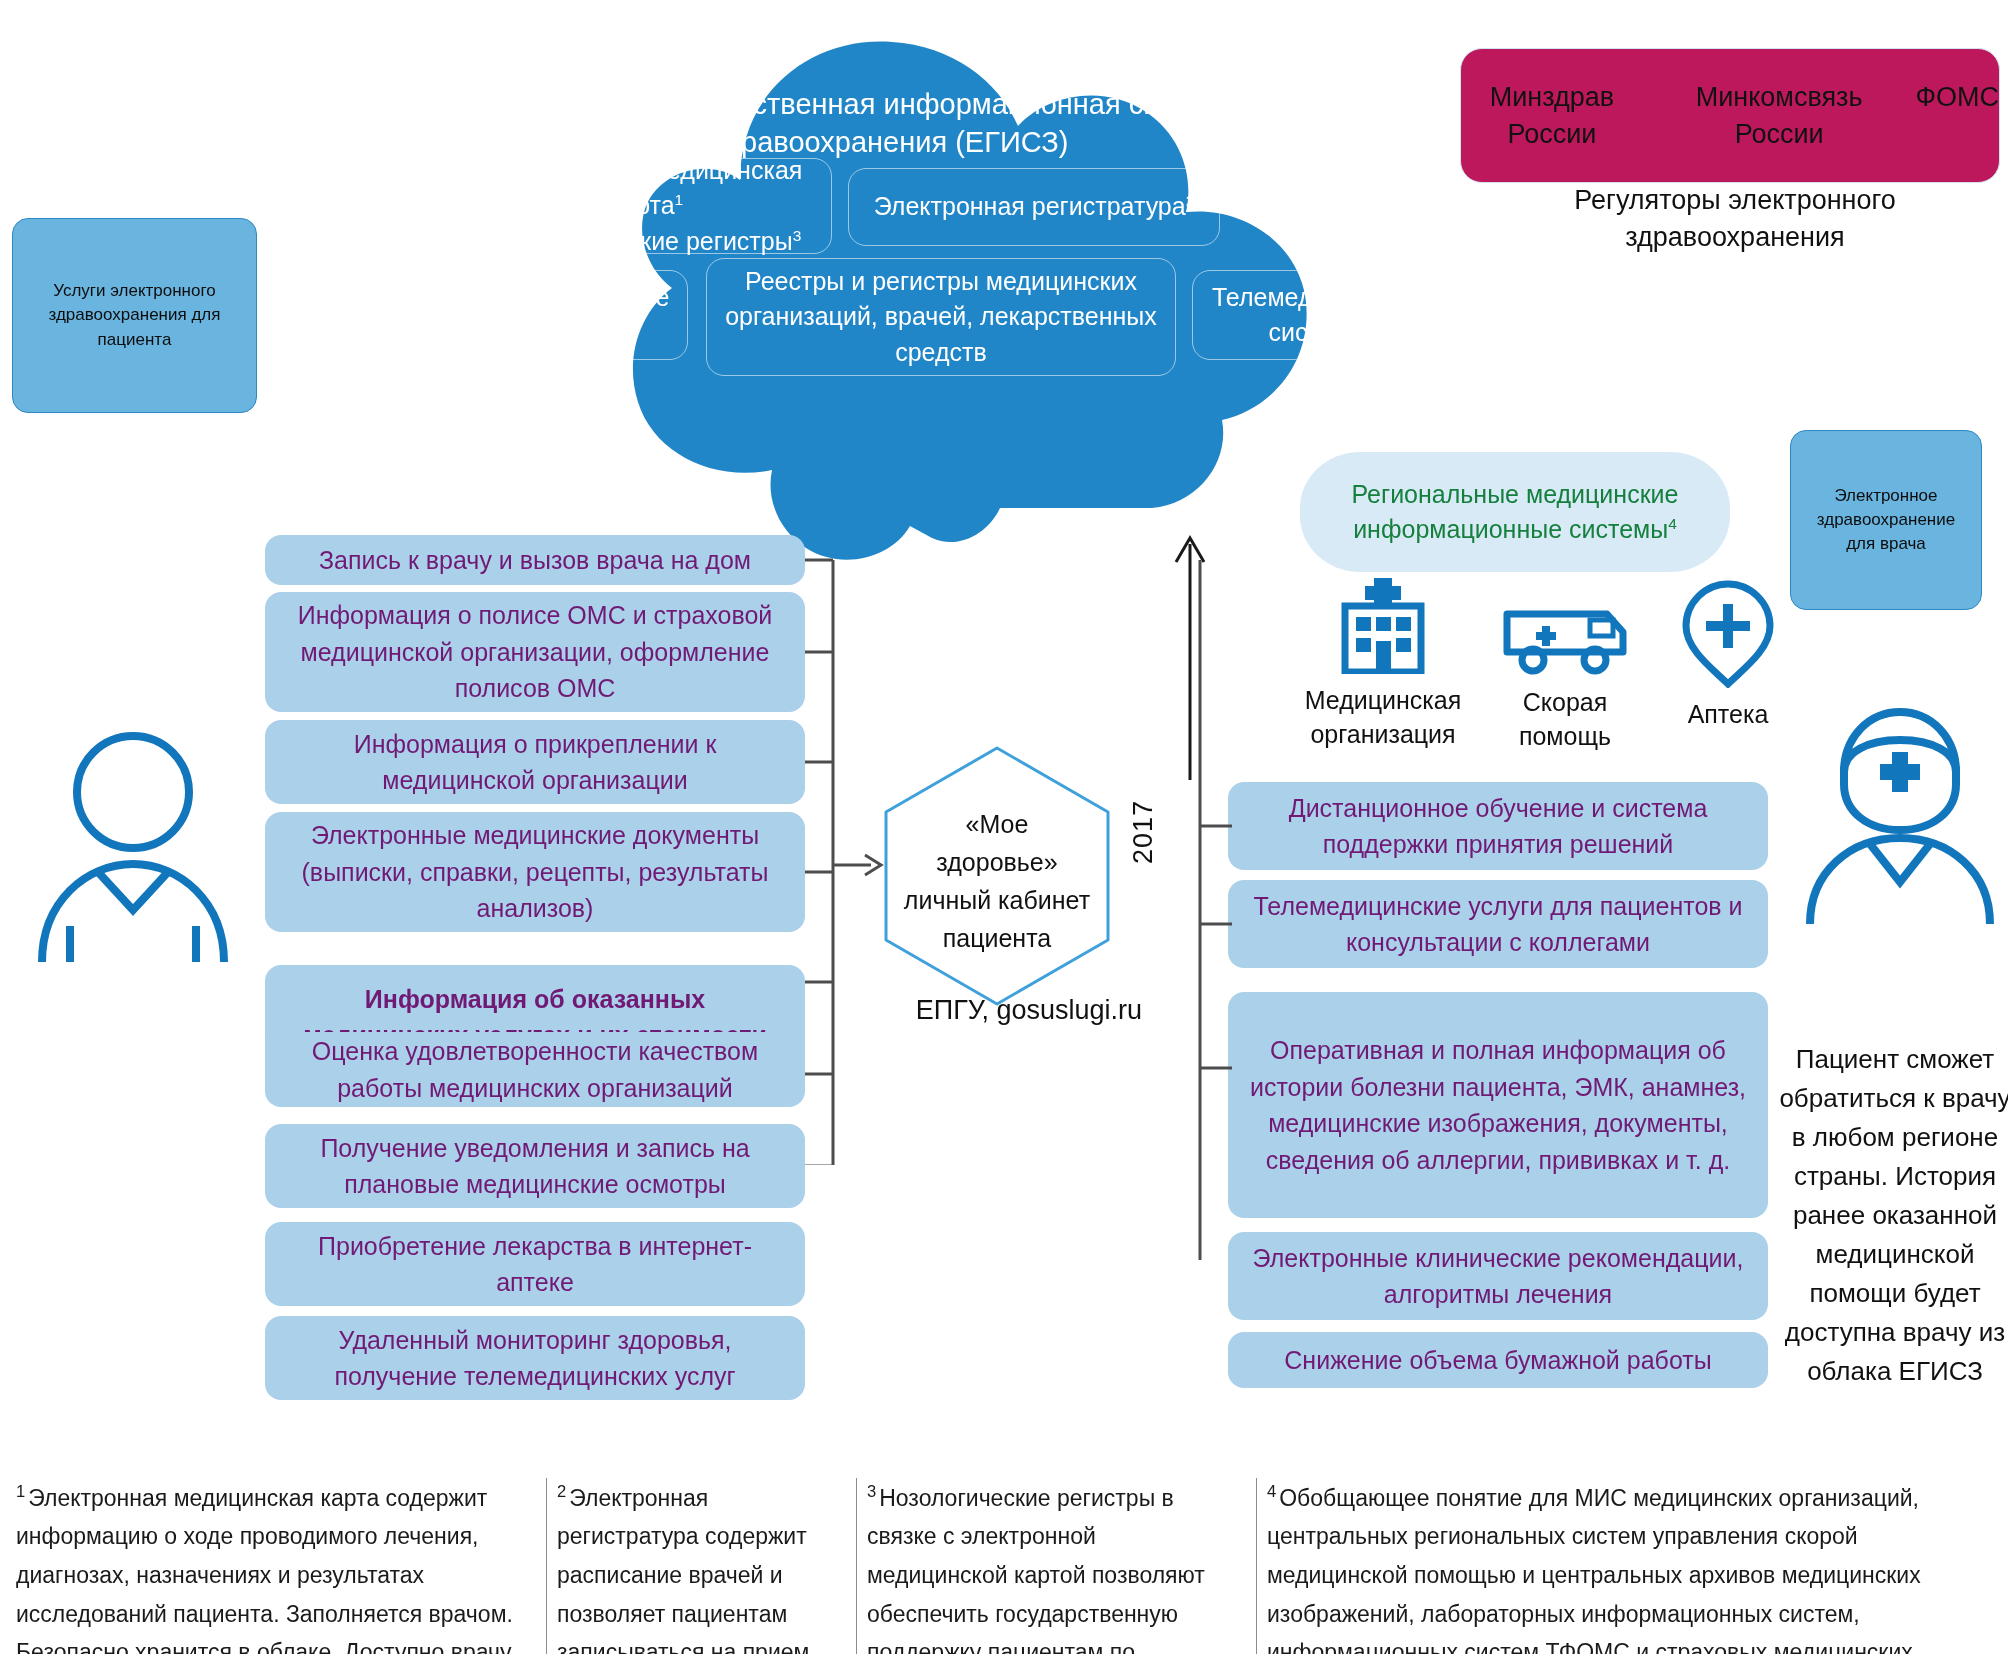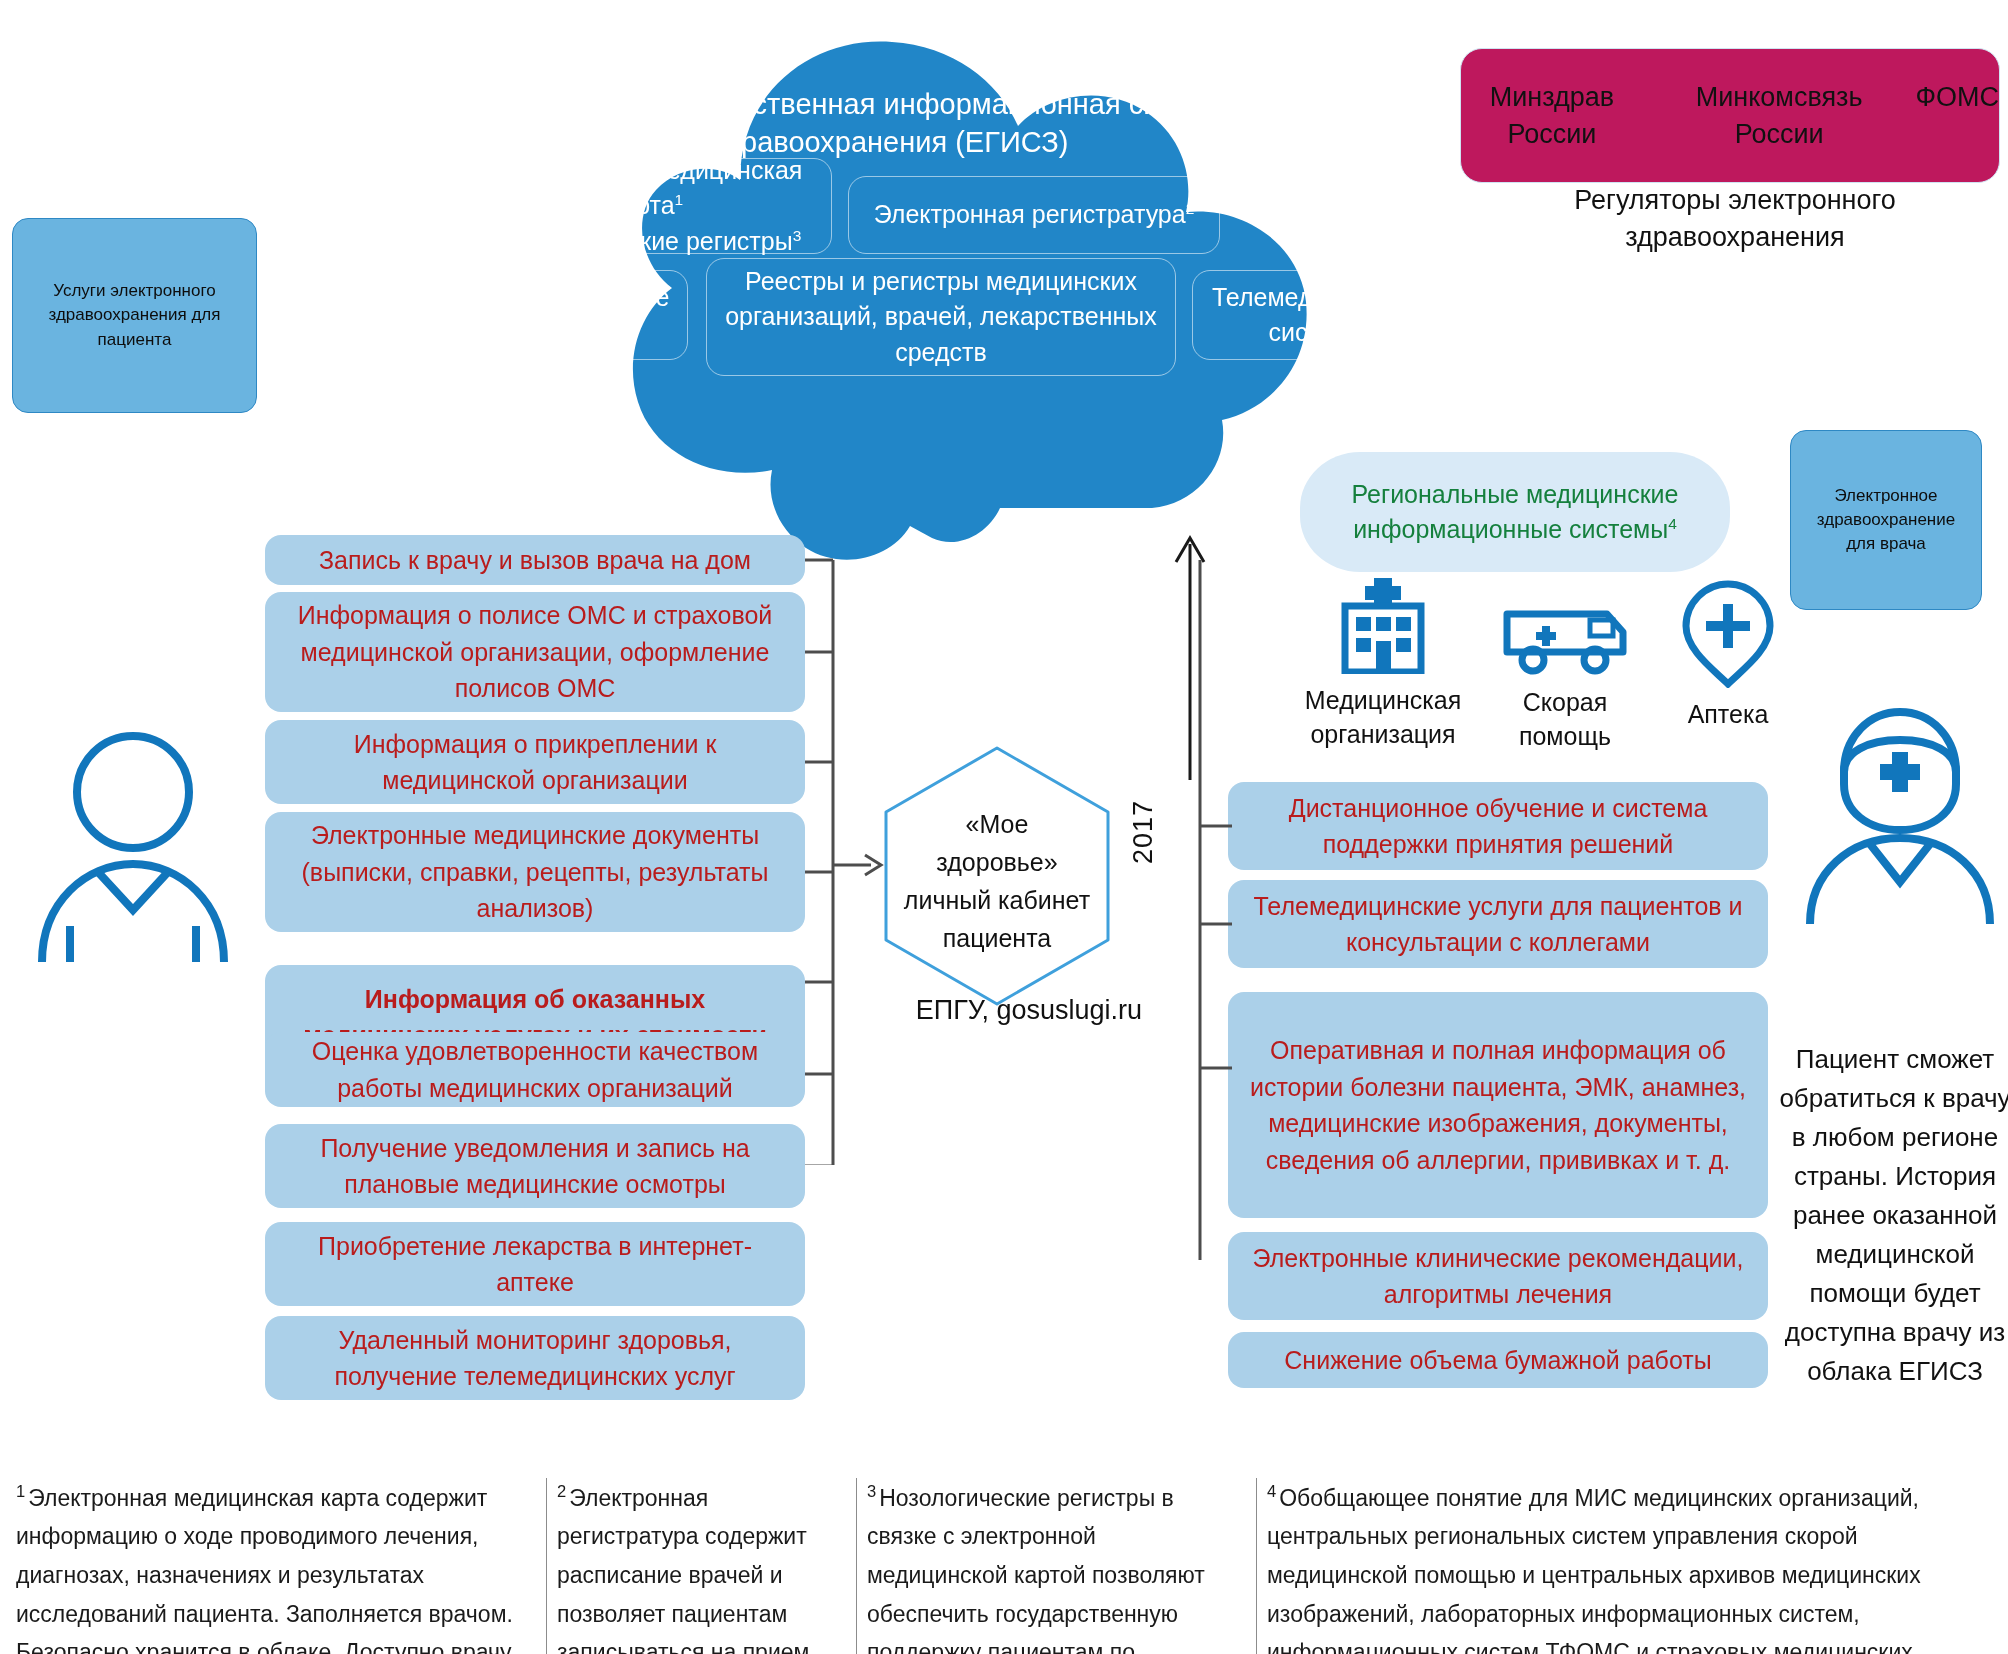--- a/index.html
+++ b/index.html
@@ -45,21 +45,21 @@
     border-radius:16px;display:flex;align-items:center;justify-content:center;
     text-align:center;font-size:17px;line-height:1.42;color:#0d0d0d;padding:12px;
   }
   #chip-patient{left:12px;top:218px;width:245px;height:195px;}
   #chip-doctor{left:1790px;top:430px;width:192px;height:180px;}
 
   
   .chip{
     position:absolute;box-sizing:border-box;background:#abd0e9;border-radius:16px;
     display:flex;align-items:center;justify-content:center;text-align:center;
-    font-size:25px;line-height:1.46;color:#b91c1c;padding:8px 18px;
+    font-size:25px;line-height:1.46;color:#701a75;padding:8px 18px;
   }
 
   
   #hex-wrap{left:872px;top:740px;width:250px;height:280px;}
   #hex-text{
     position:absolute;left:872px;top:756px;width:250px;height:250px;
     display:flex;flex-direction:column;align-items:center;justify-content:center;
     text-align:center;font-size:25px;line-height:1.52;color:#111;
   }
   #hex-year{
@@ -134,21 +134,21 @@
 
   <div class="cloud-title">
     <span>Единая государственная информационная система здравоохранения (ЕГИСЗ)</span>
   </div>
 
   <div class="cloud-box" style="left:22px;top:128px;width:370px;height:96px;flex-direction:column;">
     <div><span>Электронная медицинская карта</span><sup>1</sup></div>
     <div><span>Нозологические регистры</span><sup>3</sup></div>
   </div>
 
-  <div class="cloud-box" style="left:408px;top:146px;width:372px;height:78px;">
+  <div class="cloud-box" style="left:408px;top:138px;width:372px;height:78px;">
     <div><span>Электронная регистратура</span><sup>2</sup></div>
   </div>
 
   <div class="cloud-box" style="left:-2px;top:240px;width:250px;height:90px;">
     <span>Информационные сервисы</span>
   </div>
 
   <div class="cloud-box" style="left:266px;top:228px;width:470px;height:118px;">
     <span>Реестры и регистры медицинских организаций, врачей, лекарственных средств</span>
   </div>

